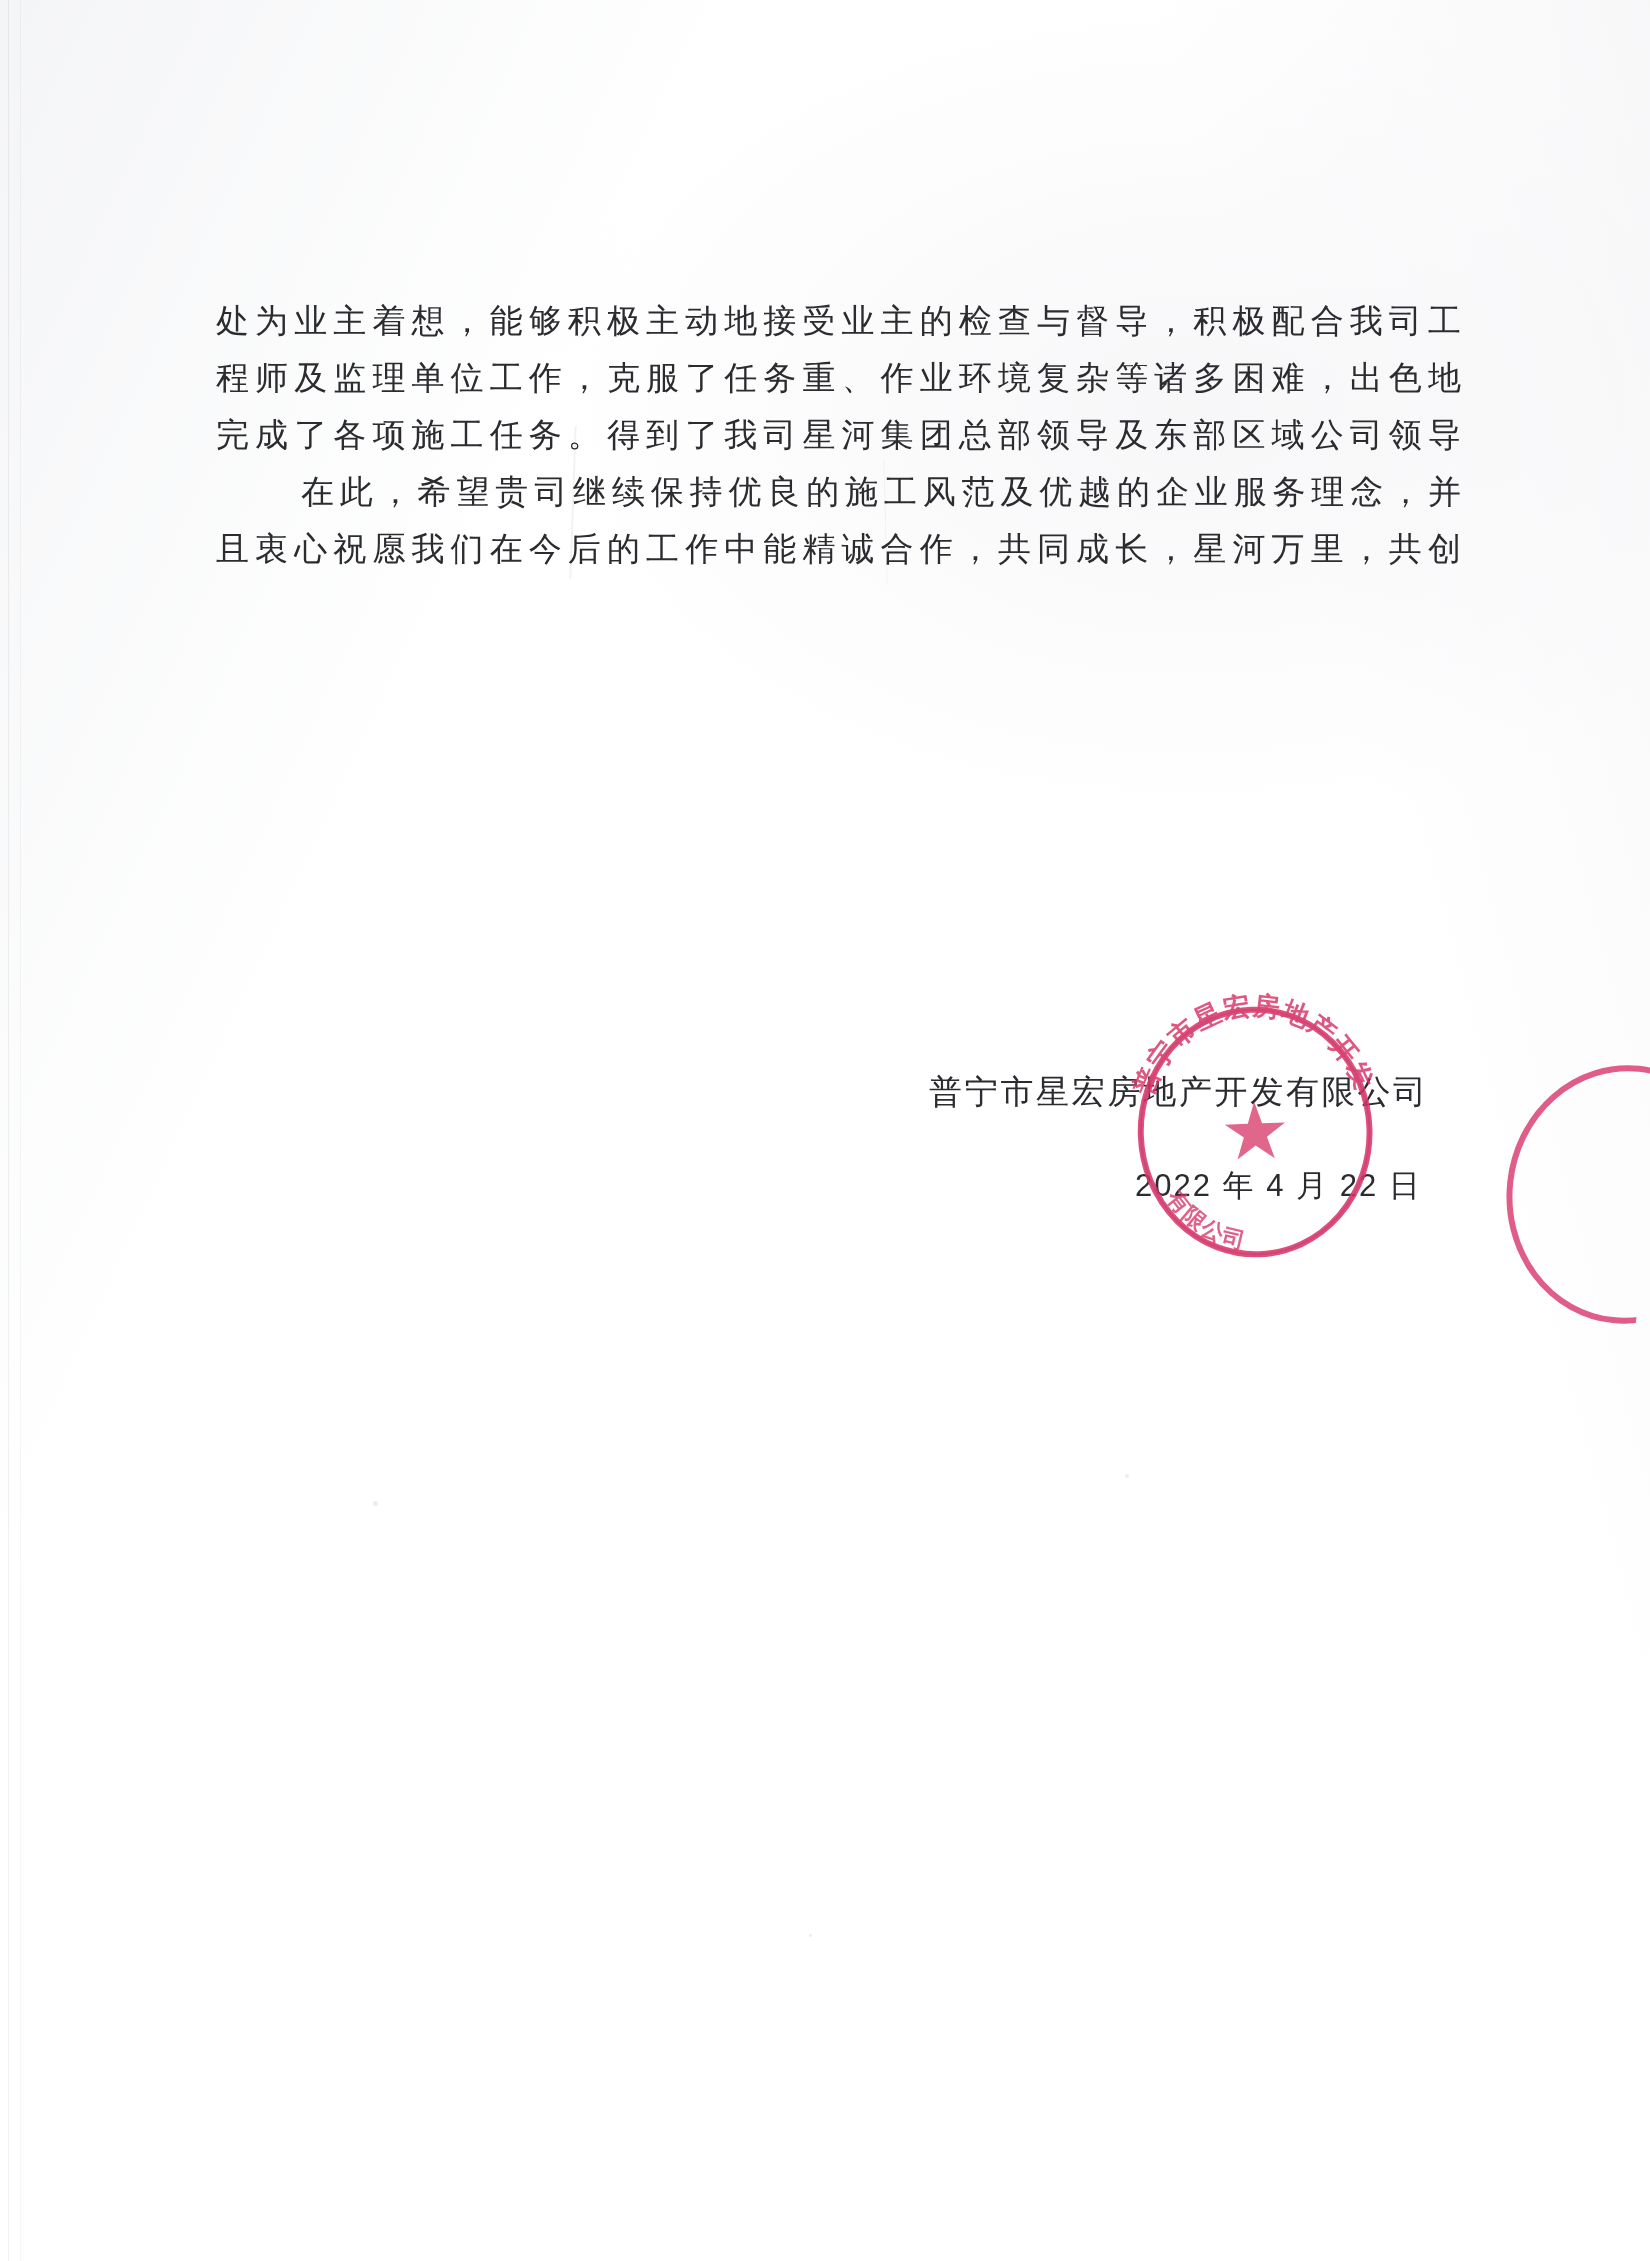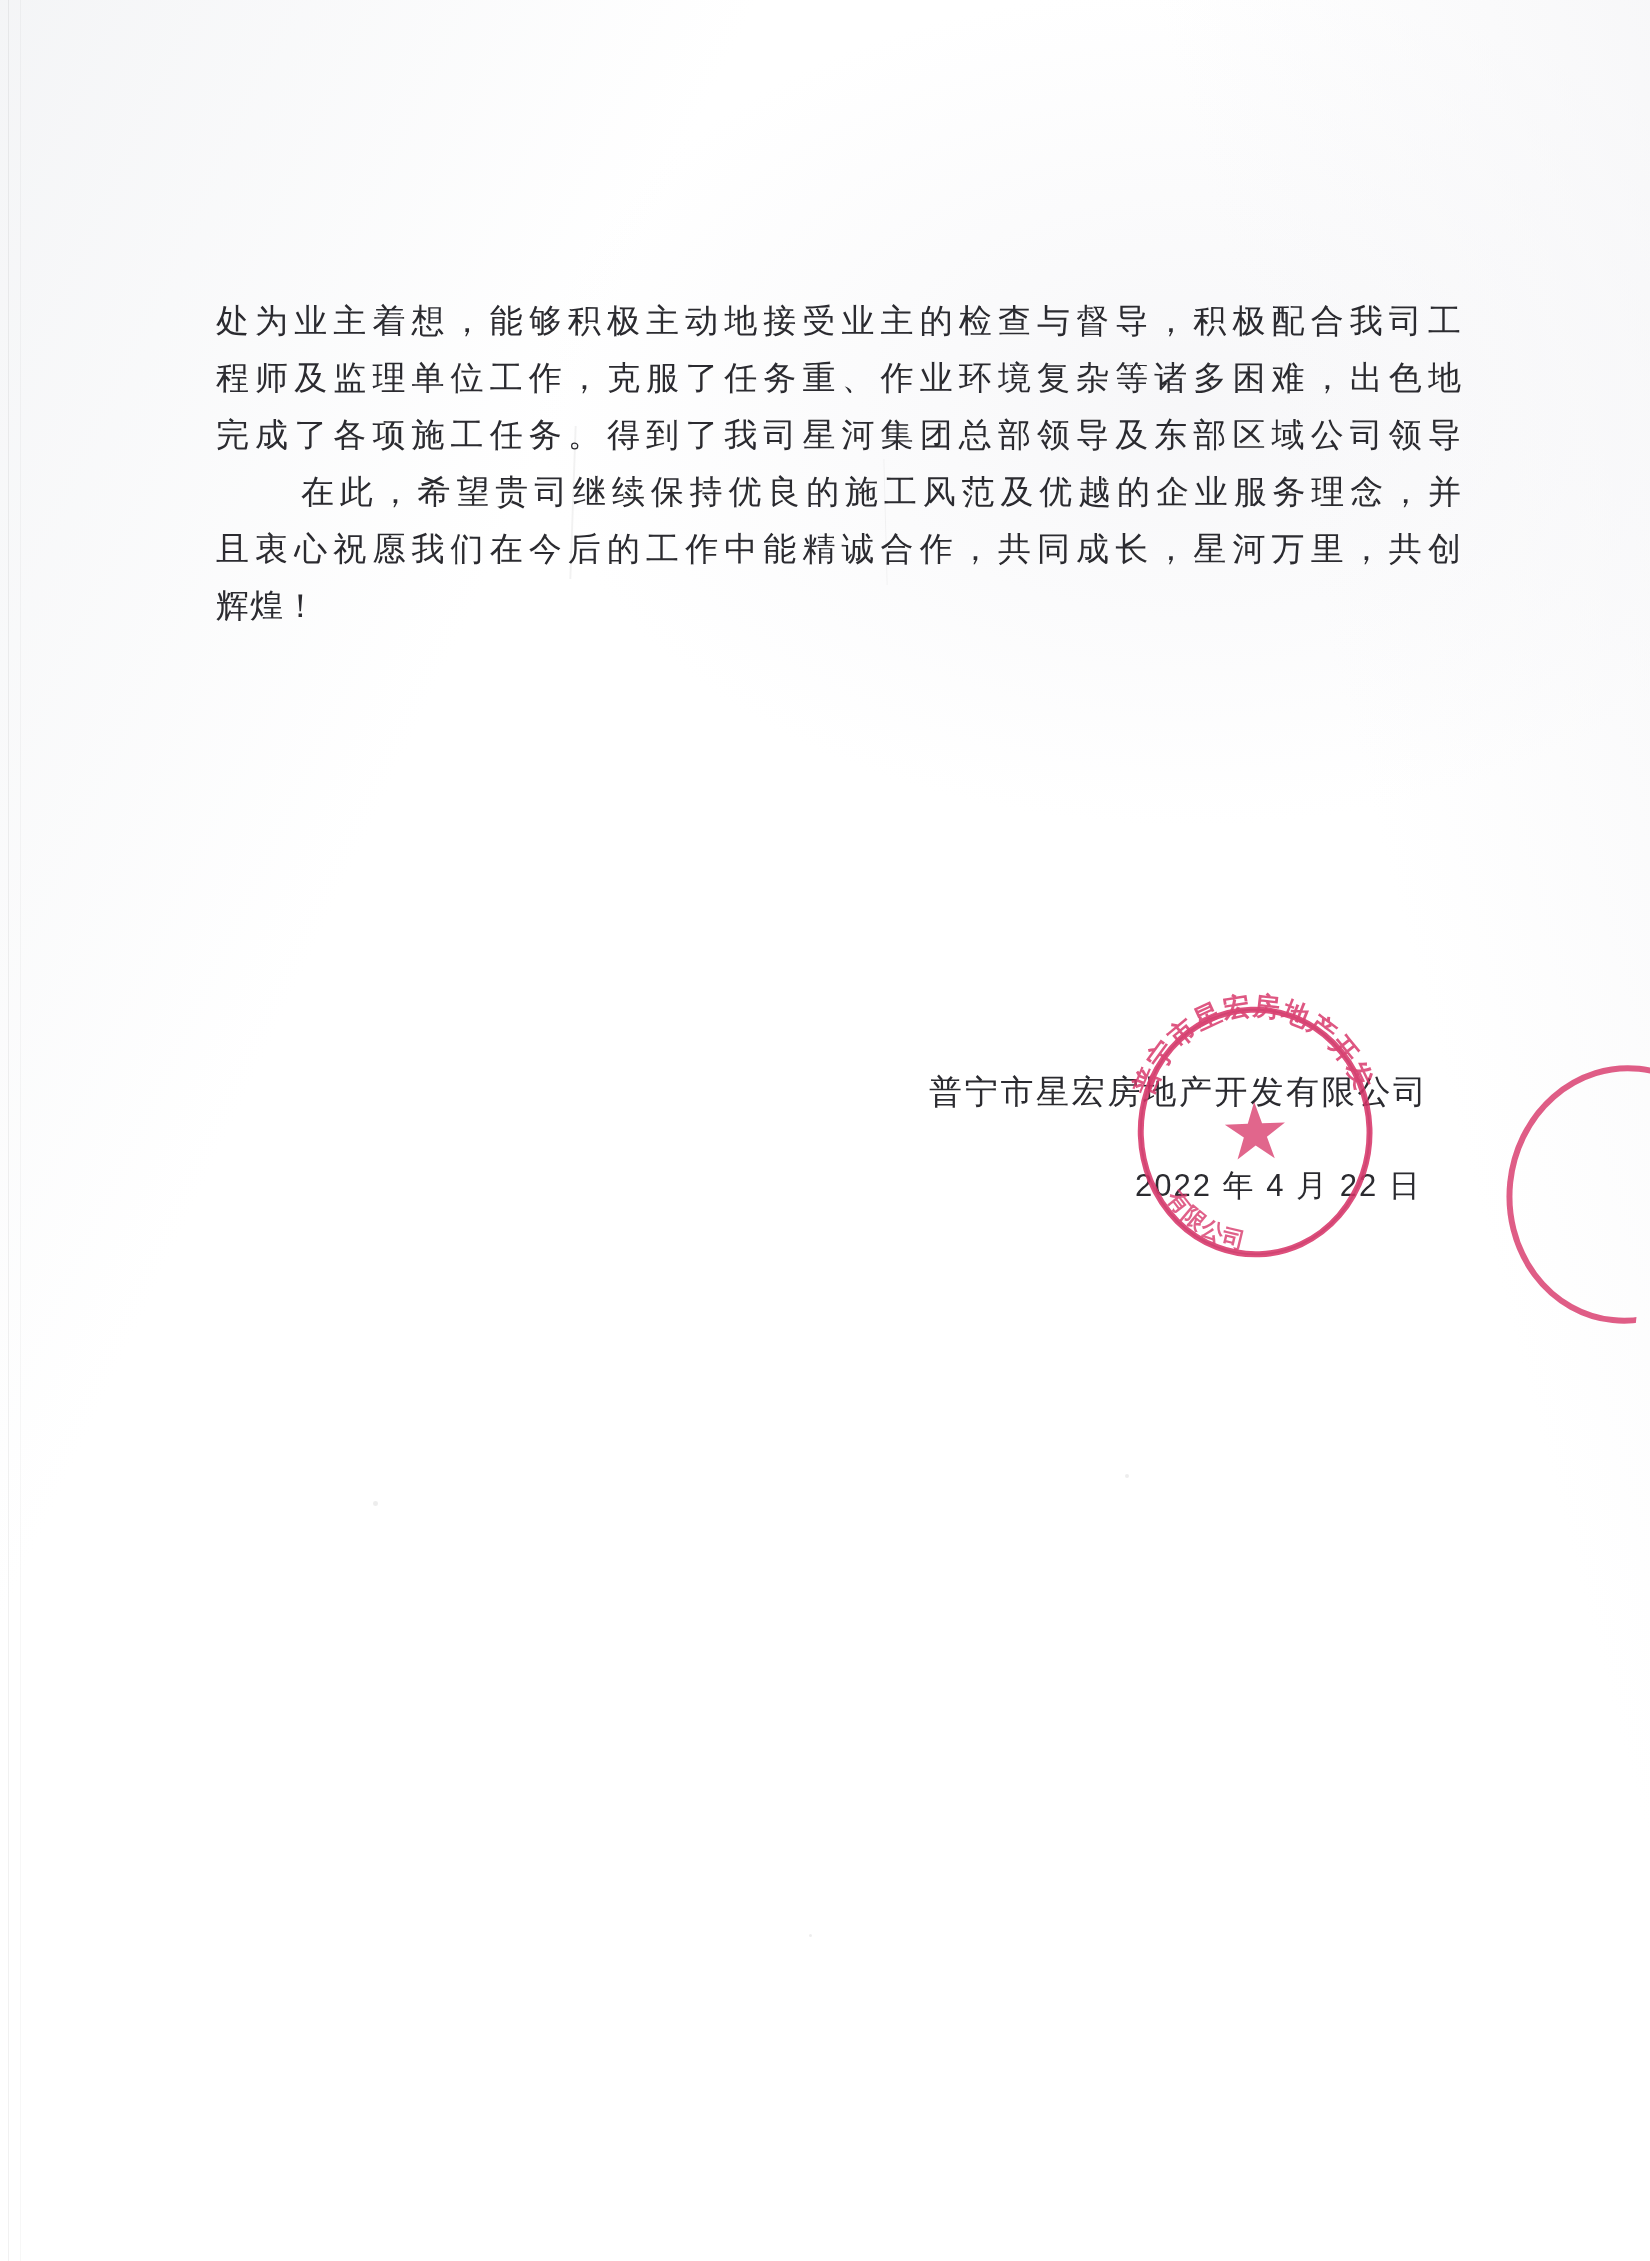--- a/index.html
+++ b/index.html
@@ -171,21 +171,20 @@
   <div class="scan-fleck" style="left:809px;top:1934px;width:3.3px;height:3.3px;"></div>
 
   <div class="body-text">
 
     <div class="line justified"><span>处</span><span>为</span><span>业</span><span>主</span><span>着</span><span>想</span><span>，</span><span>能</span><span>够</span><span>积</span><span>极</span><span>主</span><span>动</span><span>地</span><span>接</span><span>受</span><span>业</span><span>主</span><span>的</span><span>检</span><span>查</span><span>与</span><span>督</span><span>导</span><span>，</span><span>积</span><span>极</span><span>配</span><span>合</span><span>我</span><span>司</span><span>工</span></div>
     <div class="line justified"><span>程</span><span>师</span><span>及</span><span>监</span><span>理</span><span>单</span><span>位</span><span>工</span><span>作</span><span>，</span><span>克</span><span>服</span><span>了</span><span>任</span><span>务</span><span>重</span><span>、</span><span>作</span><span>业</span><span>环</span><span>境</span><span>复</span><span>杂</span><span>等</span><span>诸</span><span>多</span><span>困</span><span>难</span><span>，</span><span>出</span><span>色</span><span>地</span></div>
     <div class="line justified"><span>完</span><span>成</span><span>了</span><span>各</span><span>项</span><span>施</span><span>工</span><span>任</span><span>务</span><span>。</span><span>得</span><span>到</span><span>了</span><span>我</span><span>司</span><span>星</span><span>河</span><span>集</span><span>团</span><span>总</span><span>部</span><span>领</span><span>导</span><span>及</span><span>东</span><span>部</span><span>区</span><span>域</span><span>公</span><span>司</span><span>领</span><span>导</span></div>
 
     <div class="line indent-2 justified"><span>在</span><span>此</span><span>，</span><span>希</span><span>望</span><span>贵</span><span>司</span><span>继</span><span>续</span><span>保</span><span>持</span><span>优</span><span>良</span><span>的</span><span>施</span><span>工</span><span>风</span><span>范</span><span>及</span><span>优</span><span>越</span><span>的</span><span>企</span><span>业</span><span>服</span><span>务</span><span>理</span><span>念</span><span>，</span><span>并</span></div>
     <div class="line justified"><span>且</span><span>衷</span><span>心</span><span>祝</span><span>愿</span><span>我</span><span>们</span><span>在</span><span>今</span><span>后</span><span>的</span><span>工</span><span>作</span><span>中</span><span>能</span><span>精</span><span>诚</span><span>合</span><span>作</span><span>，</span><span>共</span><span>同</span><span>成</span><span>长</span><span>，</span><span>星</span><span>河</span><span>万</span><span>里</span><span>，</span><span>共</span><span>创</span></div>
-    <div class="line">辉煌！</div>
 
     <div class="line" style="height:67px;"></div>
 
   </div>
 
   <div class="sig-company">普宁市星宏房地产开发有限公司</div>
 
   <div class="sig-date">2022 年 4 月 22 日</div>
 
   <div class="seal">

